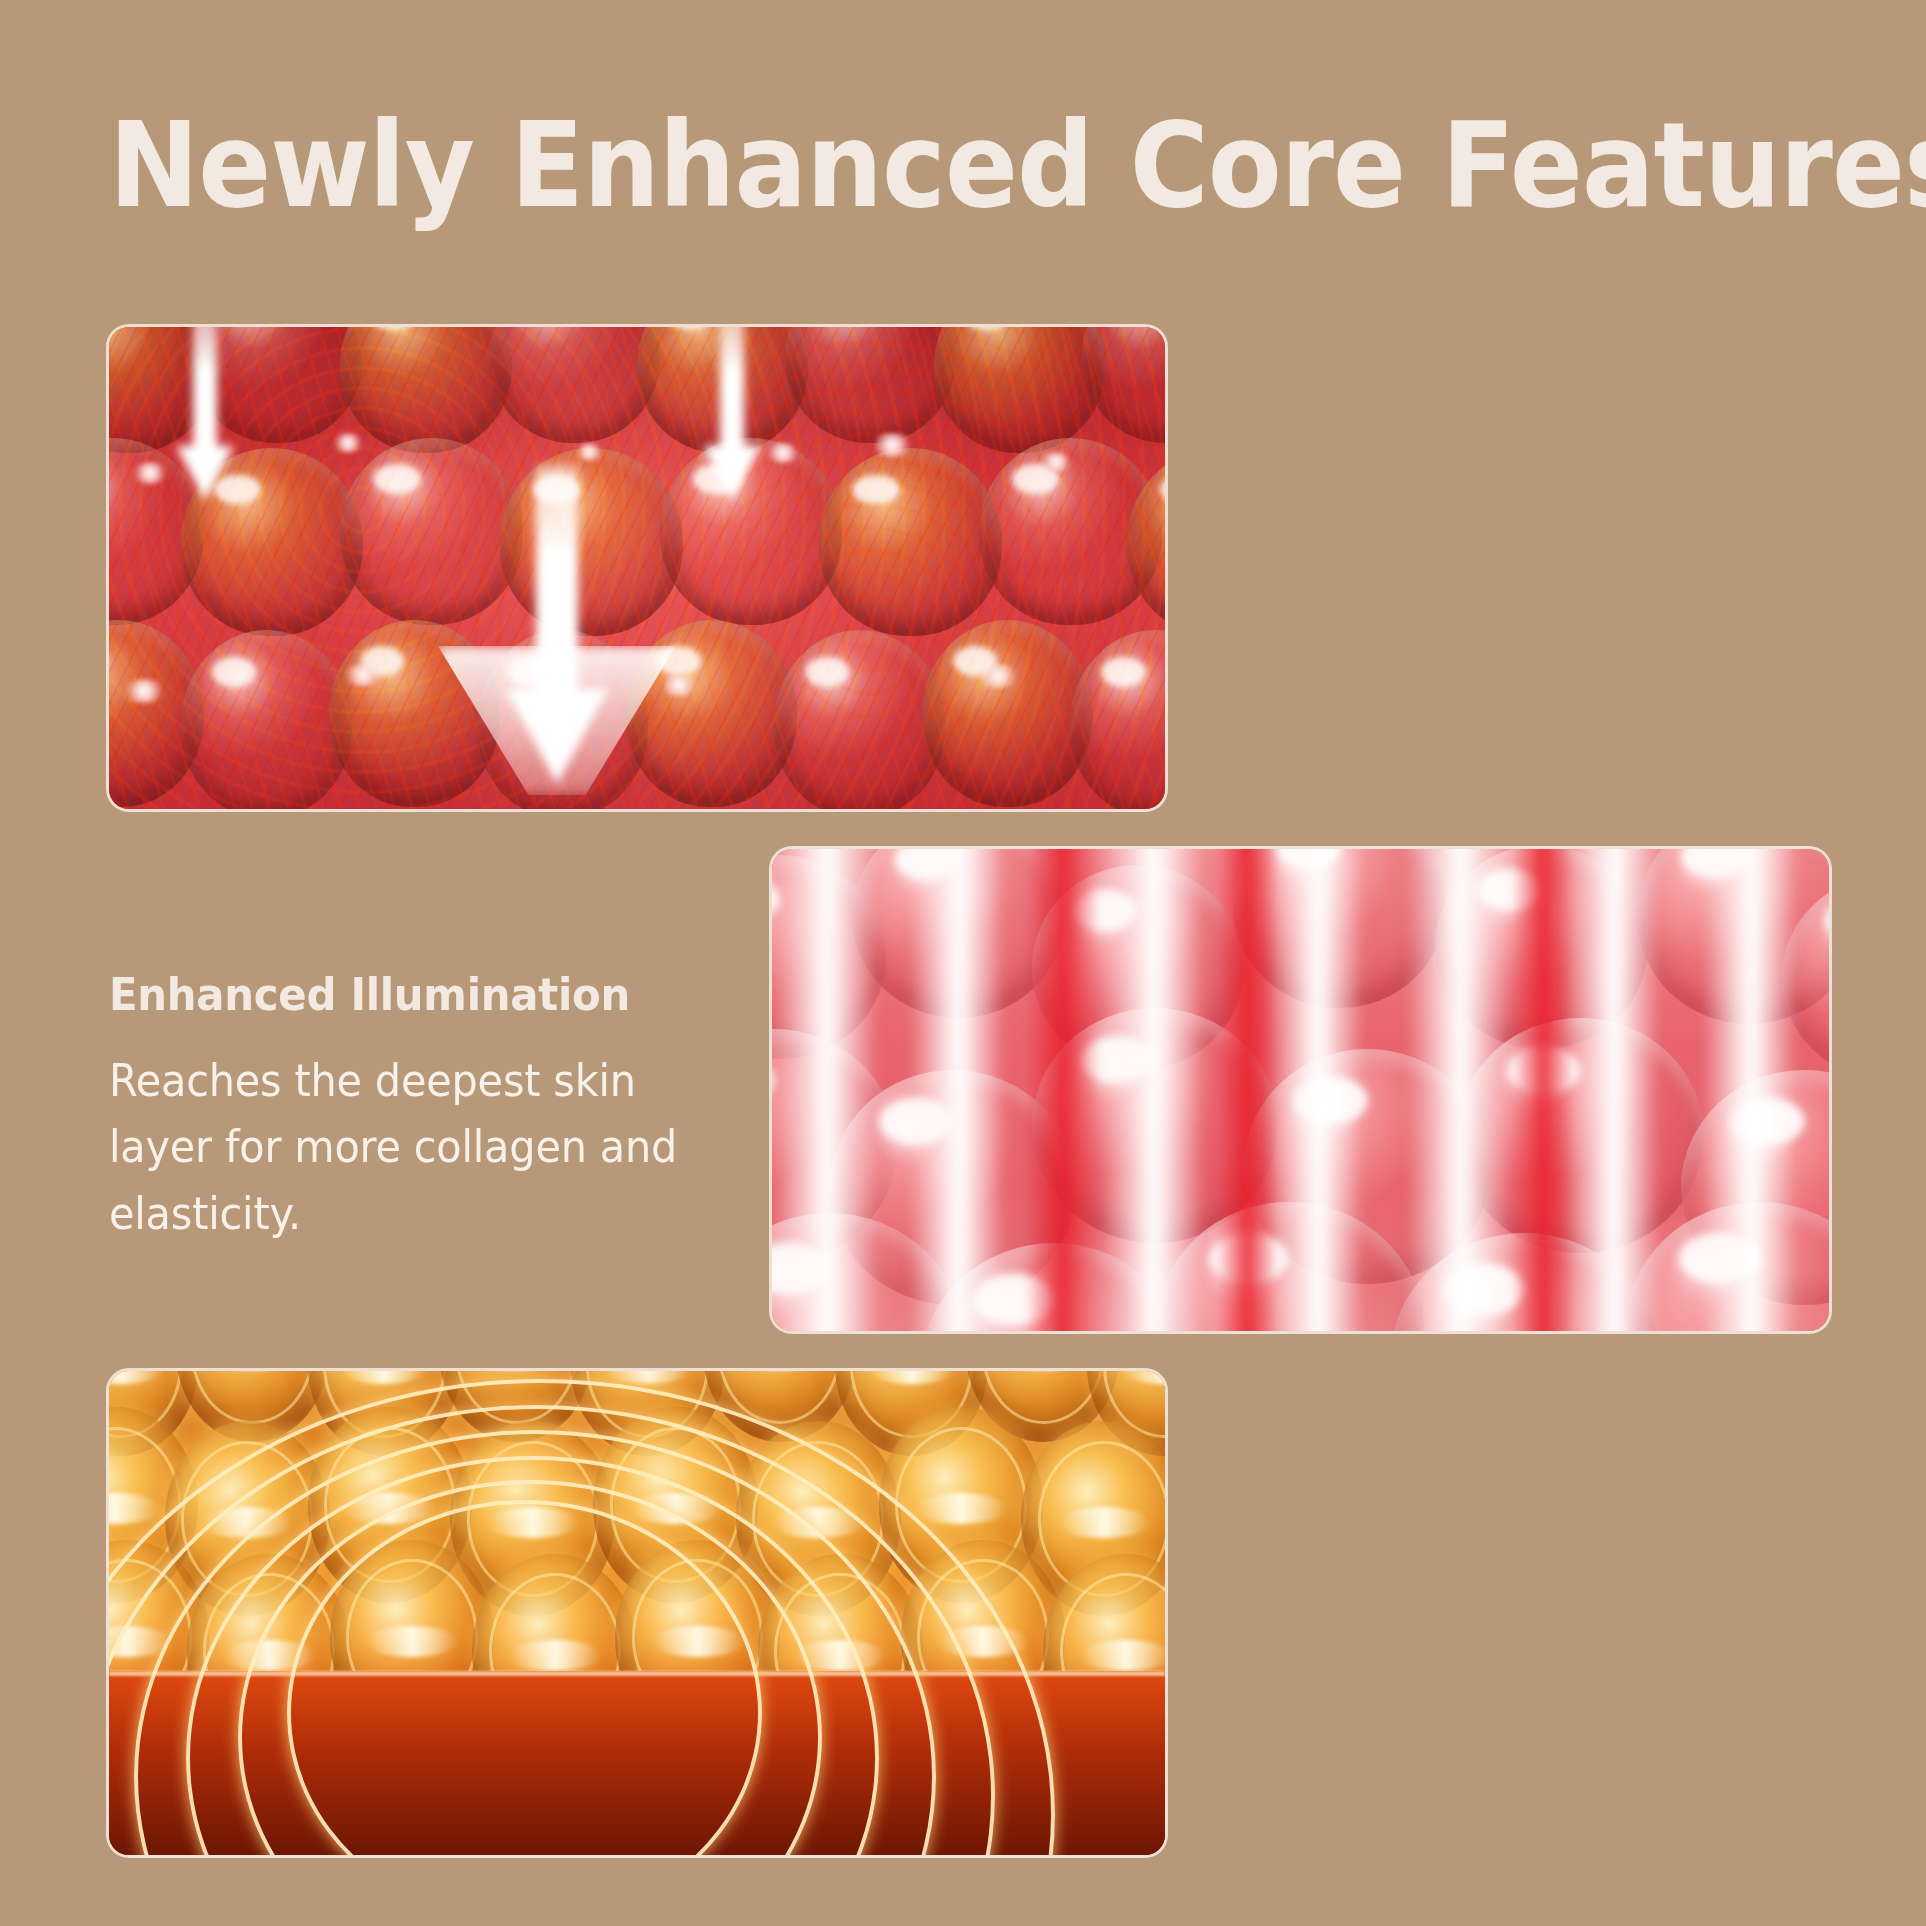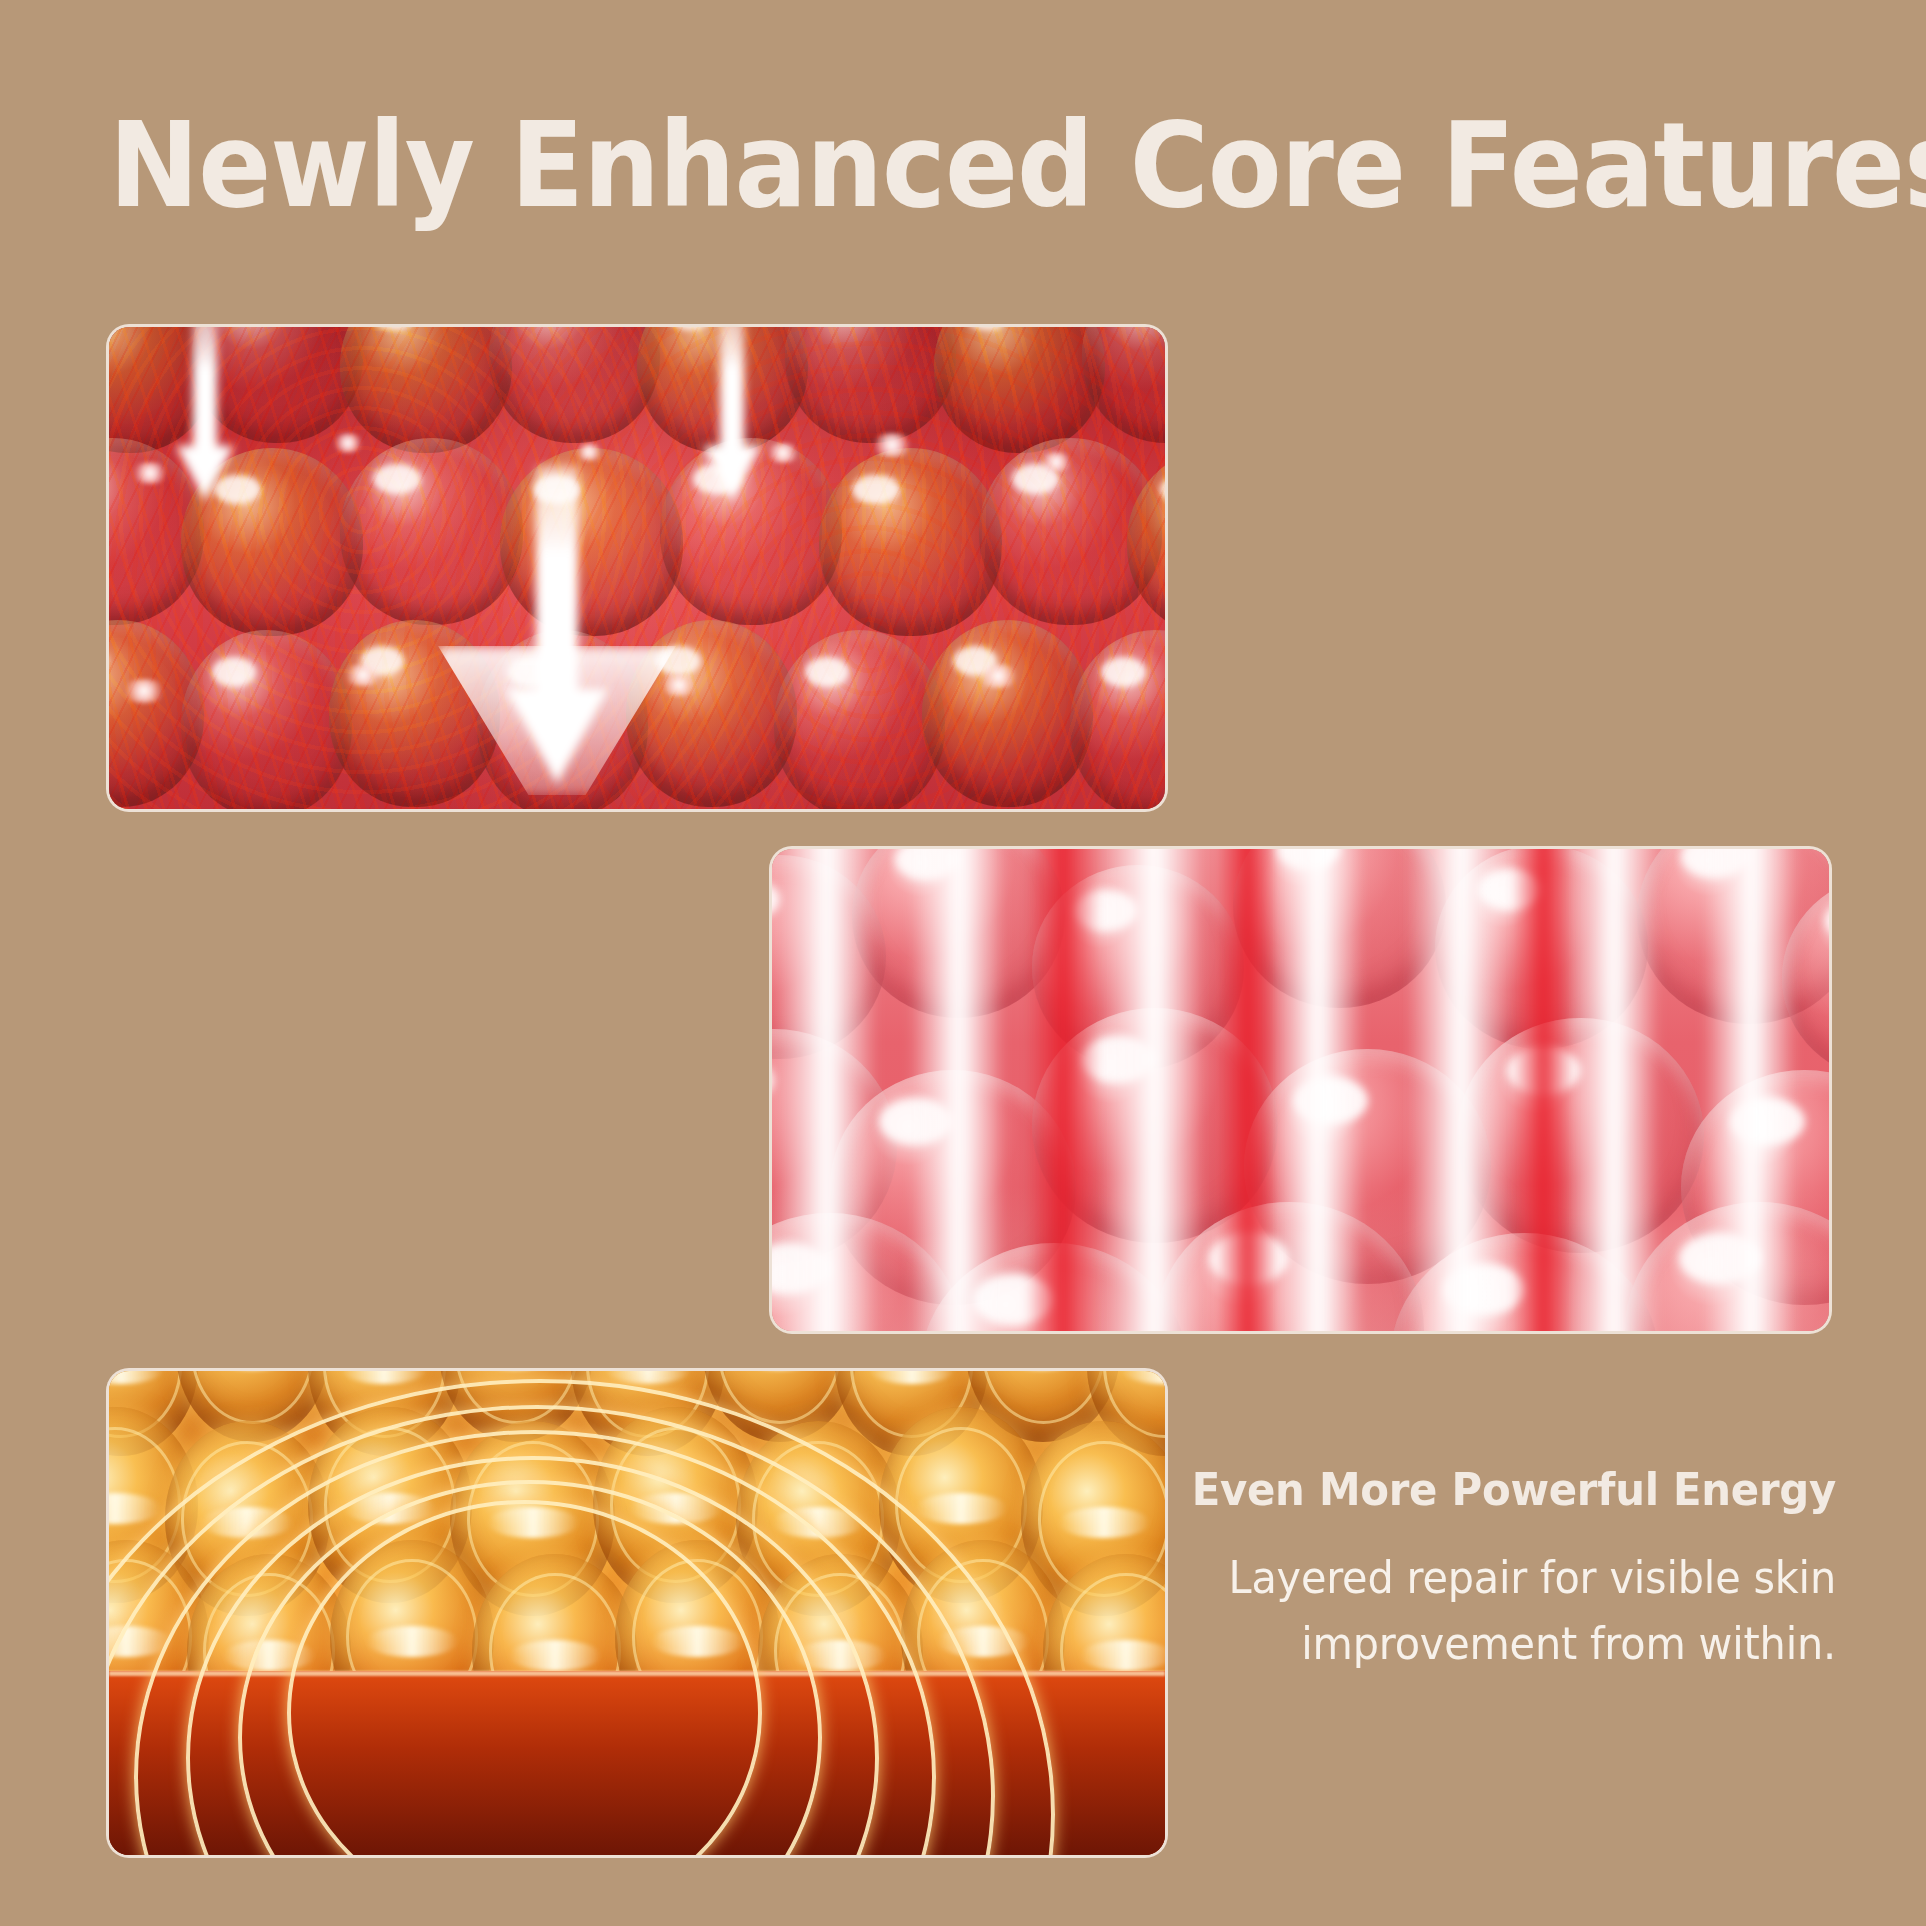--- a/index.html
+++ b/index.html
@@ -396,20 +396,20 @@
         <div class="wave" style="left:129px; top:109px; width:584px;  height:515px;"></div>
         <div class="wave" style="left:77px;  top:85px;  width:693px;  height:604px;"></div>
         <div class="wave" style="left:25px;  top:59px;  width:802px;  height:693px;"></div>
         <div class="wave" style="left:-30px; top:34px;  width:916px;  height:782px;"></div>
         <div class="wave" style="left:-84px; top:8px;   width:1030px; height:871px;"></div>
       </div>
     </div>
   </div>
 
 
-
-  <div class="text-block" id="text-3">
-    <div class="tb-heading">Even More Powerful Energy</div>
-    <div class="tb-body">Layered repair for visible skin improvement from within.</div>
+  <div class="text-block" id="text-2">
+    <div class="tb-heading">Enhanced Illumination</div>
+    <div class="tb-body">Reaches the deepest skin layer for more collagen and elasticity.</div>
   </div>
 
+
 </div>
 
 
 </body></html>

